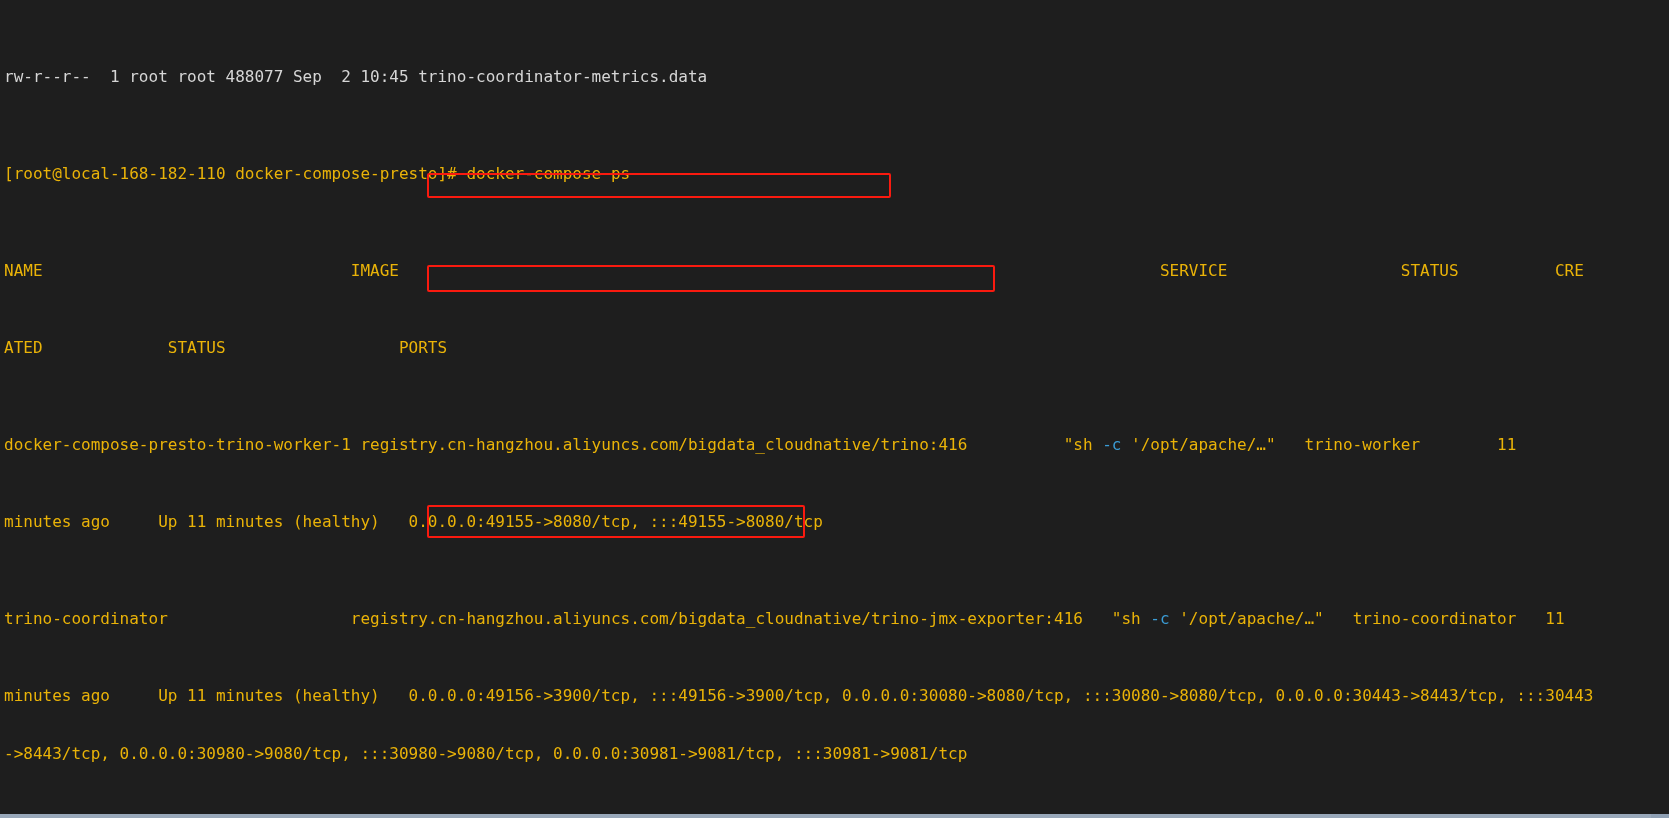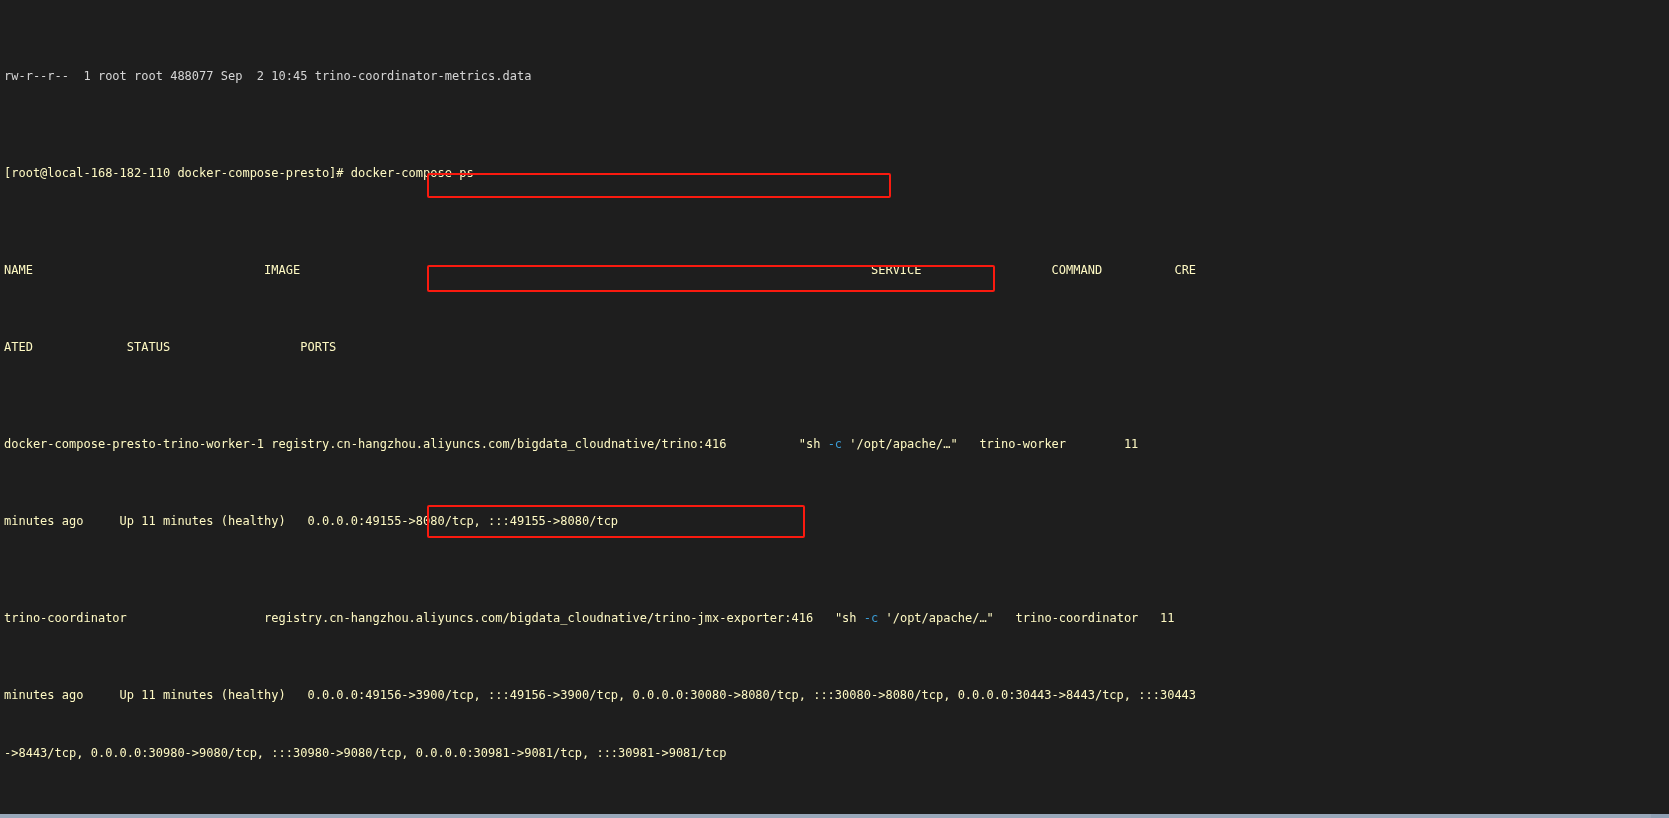--- a/index.html
+++ b/index.html
@@ -13,42 +13,42 @@
     height: 818px;
     overflow: hidden;
     font-family: "DejaVu Sans Mono", "Liberation Mono", monospace;
   }
   #terminal {
     position: relative;
     width: 1669px;
     height: 818px;
     background: #1e1e1e;
     color: #d6d6d6;
-    font-size: 12px;
+    font-size: 16px;
     line-height: 19.35px;
     letter-spacing: 0px;
     padding: 5px;
     box-sizing: border-box;
     overflow: hidden;
   }
   .screen {
     position: absolute;
     top: -10px;
     left: 4px;
     width: 1670px;
     white-space: pre;
   }
   .line {
     white-space: pre;
     height: 19.35px;
     line-height: 19.35px;
   }
   
   .c-default { color: #d6d6d6; }
-  .c-white   { color: #fef9c3; }
+  .c-white   { color: #eab308; }
   .c-blue    { color: #3b9dd6; }
   
   .redbox {
     position: absolute;
     border: 2.5px solid #fa1a0f;
     border-radius: 2px;
     pointer-events: none;
     box-sizing: border-box;
   }
   #redbox-1 { left: 427px; top: 173px; width: 464px; height: 25px; }
@@ -78,21 +78,21 @@
 <div id="terminal">
   <div class="screen">
 
     
     <div class="line"><span class="c-default">rw-r--r--  1 root root 488077 Sep  2 10:45 trino-coordinator-metrics.data</span></div>
 
     
     <div class="line"><span class="c-white">[root@local-168-182-110 docker-compose-presto]#</span><span class="c-white"> </span><span class="c-white">docker-compose ps</span></div>
 
     
-    <div class="line"><span class="c-white">NAME                                IMAGE</span><span>                                                                               </span><span class="c-white">SERVICE</span><span>                  </span><span class="c-white">COMMAND</span><span>          </span><span class="c-white">CRE</span></div>
+    <div class="line"><span class="c-white">NAME                                IMAGE</span><span>                                                                               </span><span class="c-white">SERVICE</span><span>                  </span><span class="c-white">STATUS</span><span>          </span><span class="c-white">CRE</span></div>
 
     <div class="line"><span class="c-white">ATED             STATUS                  PORTS</span></div>
 
     
     <div class="line"><span class="c-white">docker-compose-presto-trino-worker-1</span><span> </span><span class="c-white">registry.cn-hangzhou.aliyuncs.com/bigdata_cloudnative/trino:416</span><span>          </span><span class="c-white">"sh </span><span class="c-blue">-c</span><span class="c-white"> '/opt/apache/…"</span><span>   </span><span class="c-white">trino-worker</span><span>        </span><span class="c-white">11</span></div>
 
     <div class="line"><span class="c-white">minutes ago     Up 11 minutes (healthy)   0.0.0.0:49155-&gt;8080/tcp, :::49155-&gt;8080/tcp</span></div>
 
     
     <div class="line"><span class="c-white">trino-coordinator</span><span>                   </span><span class="c-white">registry.cn-hangzhou.aliyuncs.com/bigdata_cloudnative/trino-jmx-exporter:416</span><span>   </span><span class="c-white">"sh </span><span class="c-blue">-c</span><span class="c-white"> '/opt/apache/…"</span><span>   </span><span class="c-white">trino-coordinator</span><span>   </span><span class="c-white">11</span></div>

